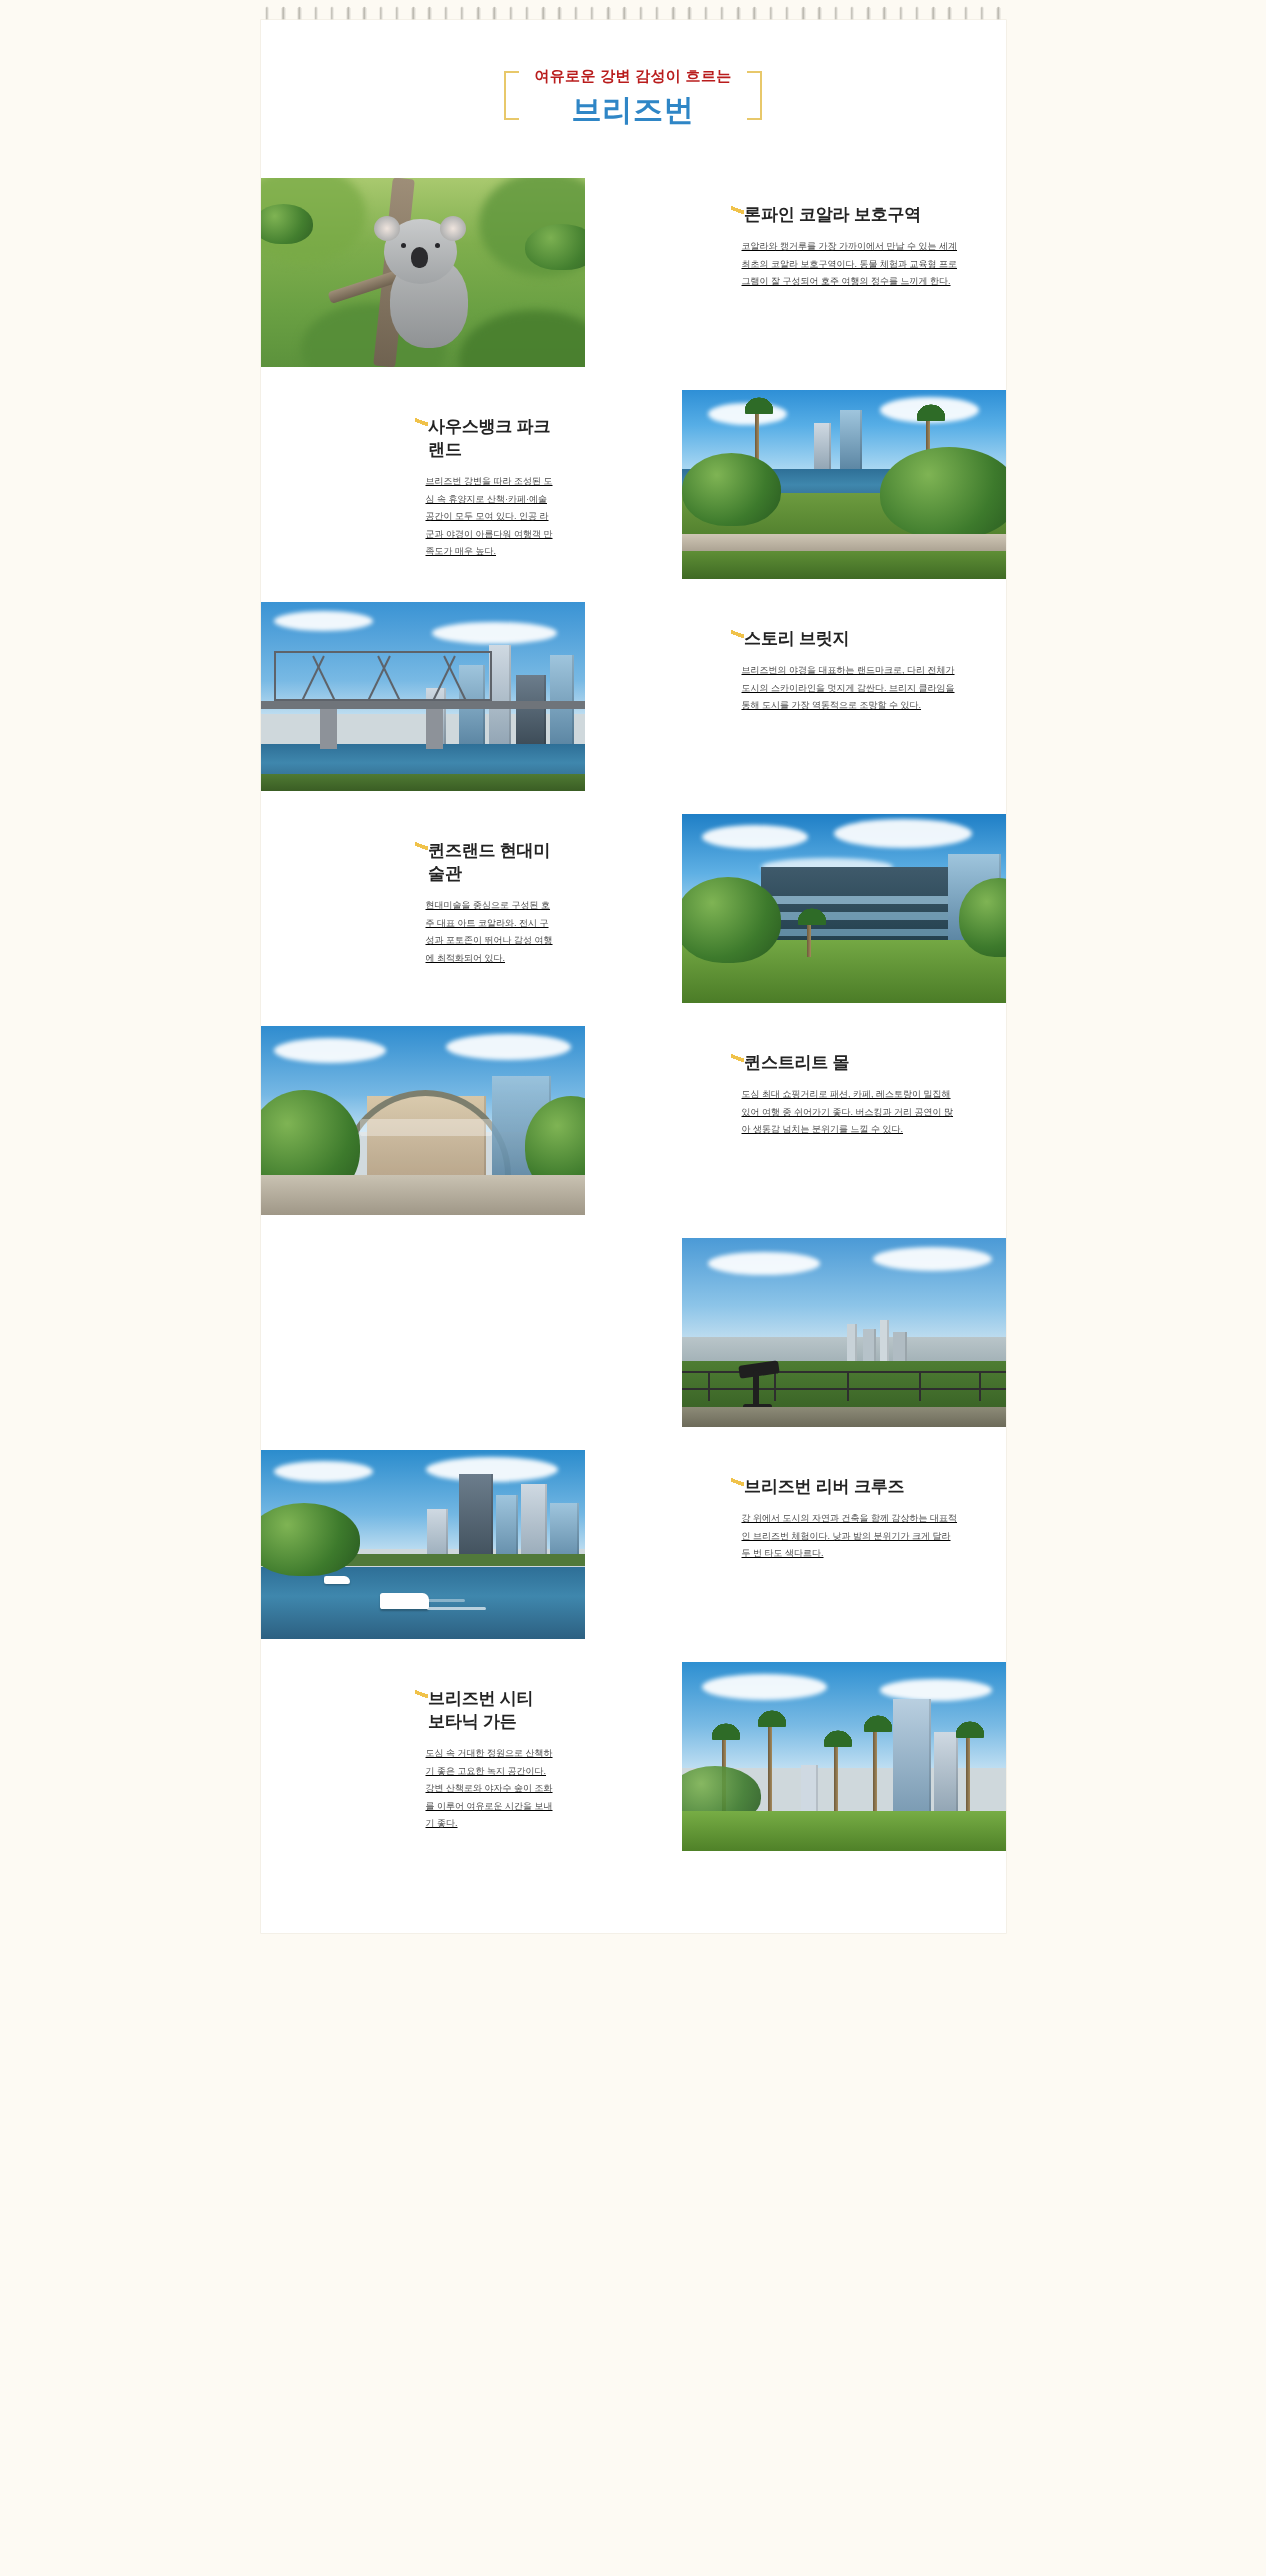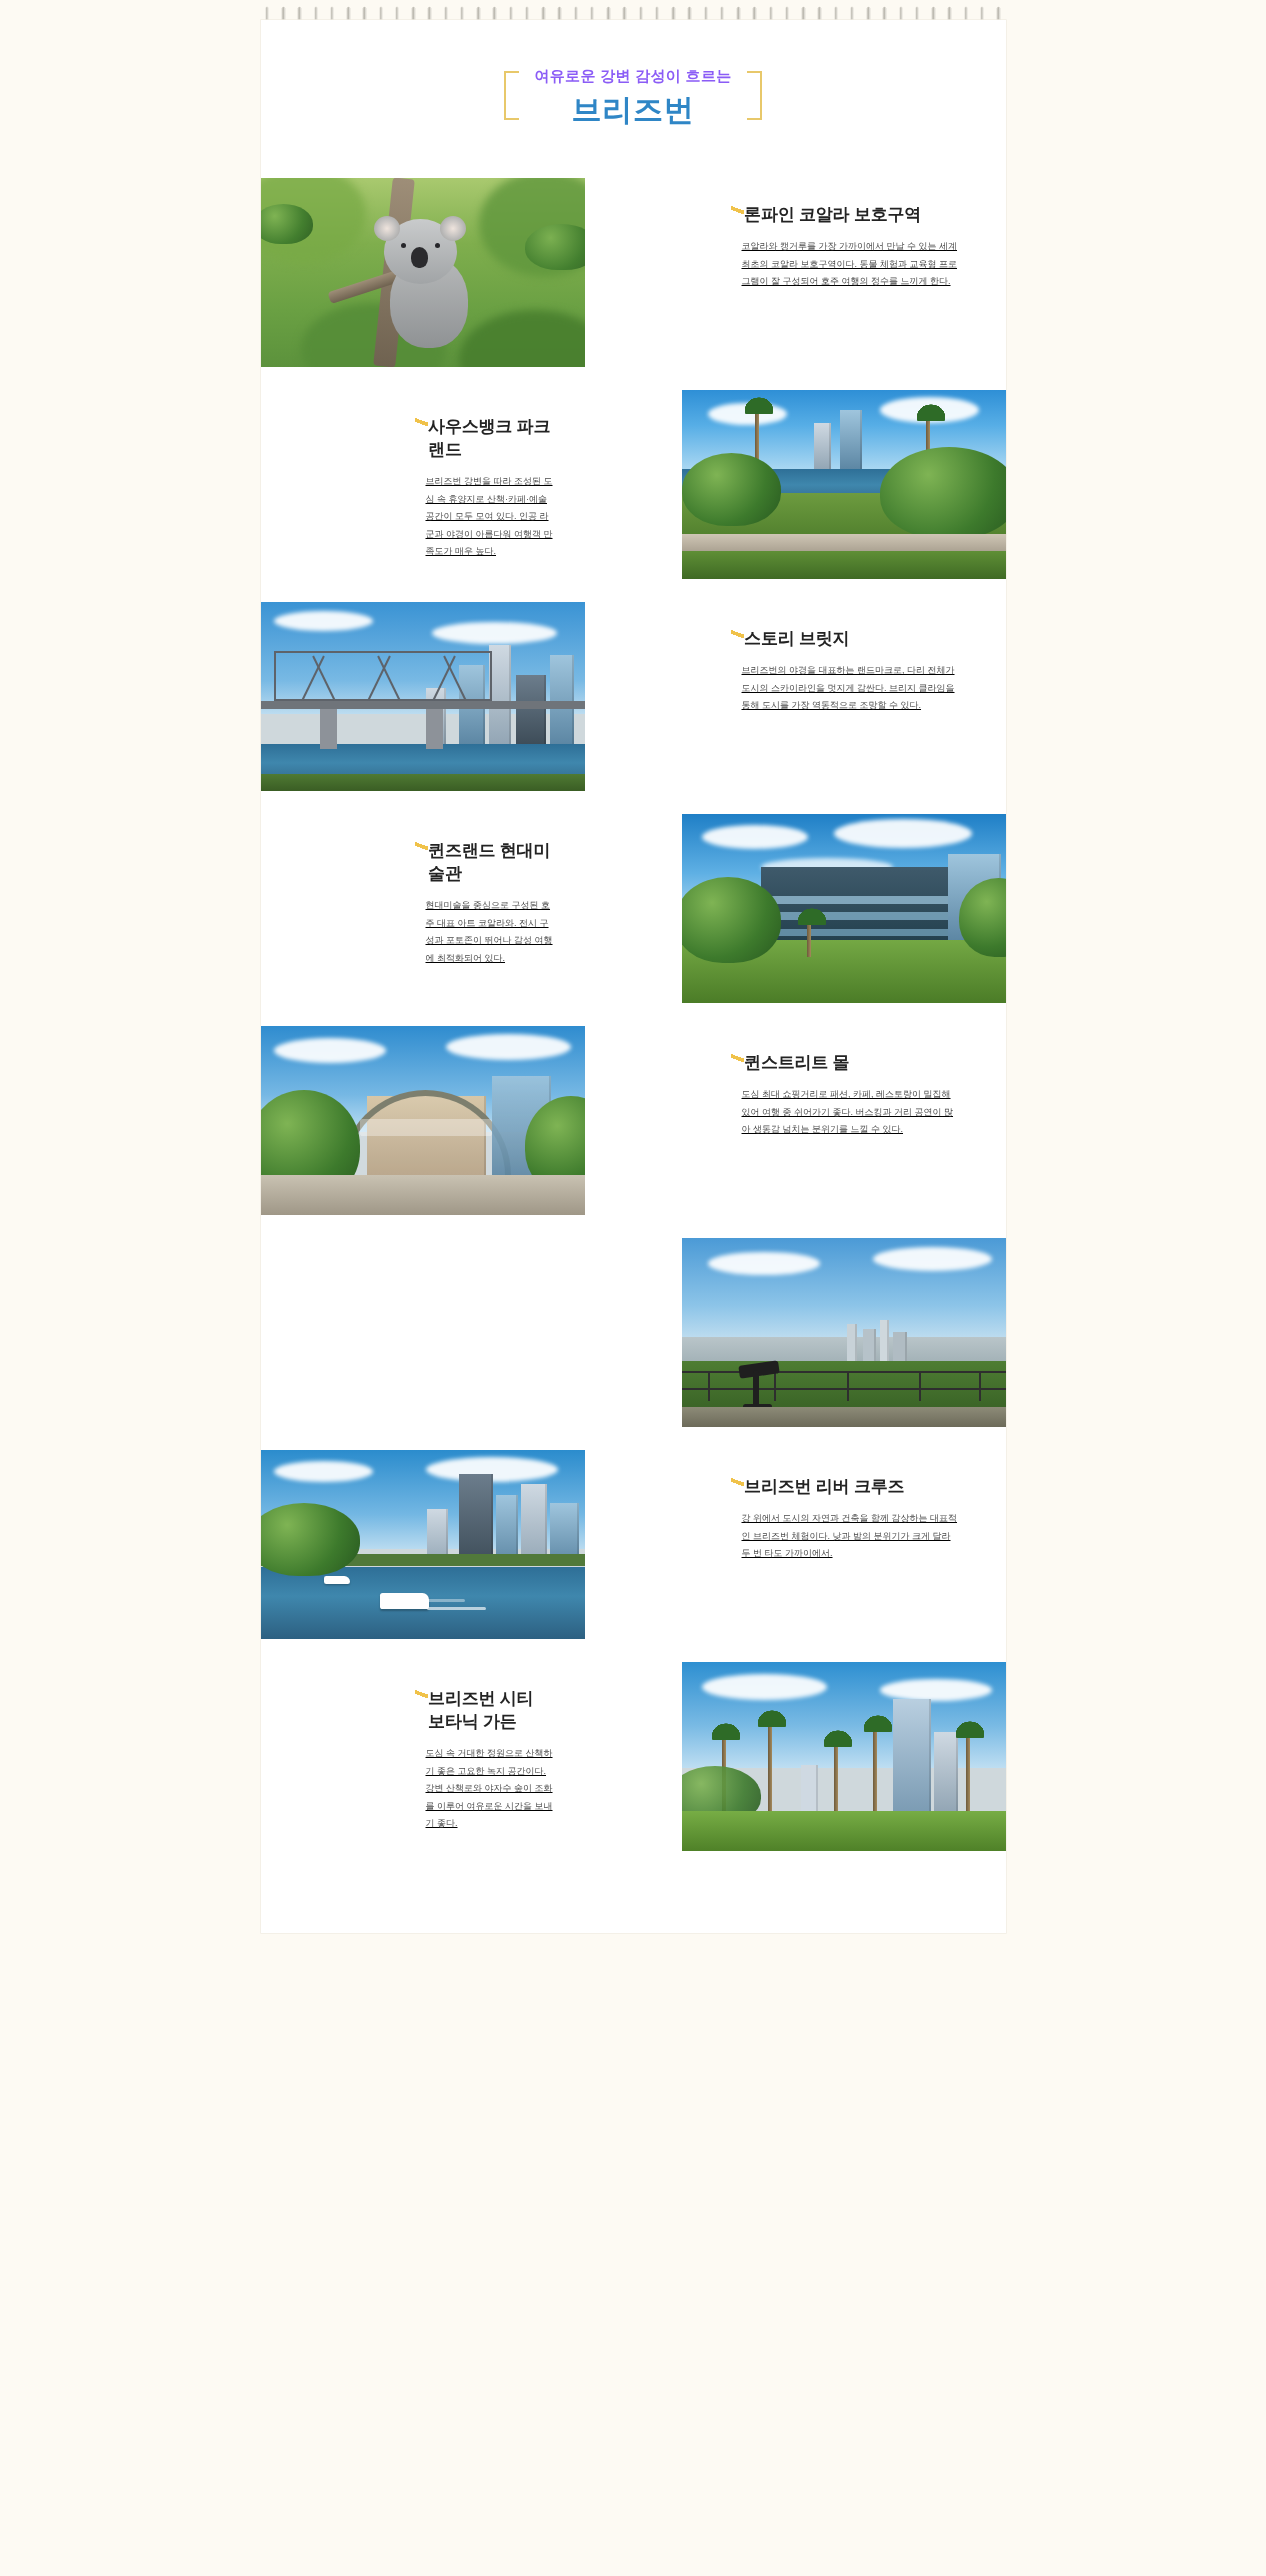--- a/index.html
+++ b/index.html
@@ -62,21 +62,21 @@
     top: 4px;
     width: 14.5px;
     height: 49px;
     border: 2px solid #e8c86a;
   }
   .bracket.left  { left: 29px;  border-right: none; }
   .bracket.right { right: 29px; border-left: none; }
 
   .subtitle {
     font-size: 15px;
-    color: #8b5cf6;
+    color: #b91c1c;
     letter-spacing: 0.3px;
     font-weight: 700;
   }
   .maintitle {
     font-size: 30px;
     font-weight: 800;
     color: #2f86c6;
     letter-spacing: 0.7px;
     margin-top: 4px;
     text-shadow: 0 0.7px 0 #ffffff;
@@ -526,21 +526,21 @@
             <div class="ground" style="height:20px;bottom:73px;height:12px;background:#51793a;"></div>
             <div class="leafy" style="left:-13px;bottom:63px;width:112px;height:73px;"></div>
             <div class="boat" style="left:119px;bottom:30px;width:49px;height:16px;"></div>
             <div class="wake" style="left:166px;bottom:29px;width:59px;"></div>
             <div class="wake" style="left:164px;bottom:37px;width:40px;opacity:.6;"></div>
             <div class="boat" style="left:63px;bottom:55px;width:26px;height:8px;"></div>
           </div>
         </div>
         <div class="txt">
           <div class="sec-title">브리즈번 리버 크루즈</div>
-          <div class="sec-desc">강 위에서 도시의 자연과 건축을 함께 감상하는 대표적인 브리즈번 체험이다. 낮과 밤의 분위기가 크게 달라 두 번 타도 가까이에서.</div>
+          <div class="sec-desc">강 위에서 도시의 자연과 건축을 함께 감상하는 대표적인 브리즈번 체험이다. 낮과 밤의 분위기가 크게 달라 두 번 타도 색다르다.</div>
         </div>
       </div>
 
       <div class="section right">
         <div class="photo">
           <div class="scene">
             <div class="sky" style="height:106px;background:linear-gradient(180deg,#2d8fd1 0%,#79baE4 60%,#bedef2 100%);"></div>
             <div class="cloud" style="left:20px;top:12px;width:125px;height:26px;"></div>
             <div class="cloud" style="left:198px;top:17px;width:112px;height:22.4px;"></div>
             <div class="bldg glass" style="left:211px;width:38px;height:112px;bottom:40px;

